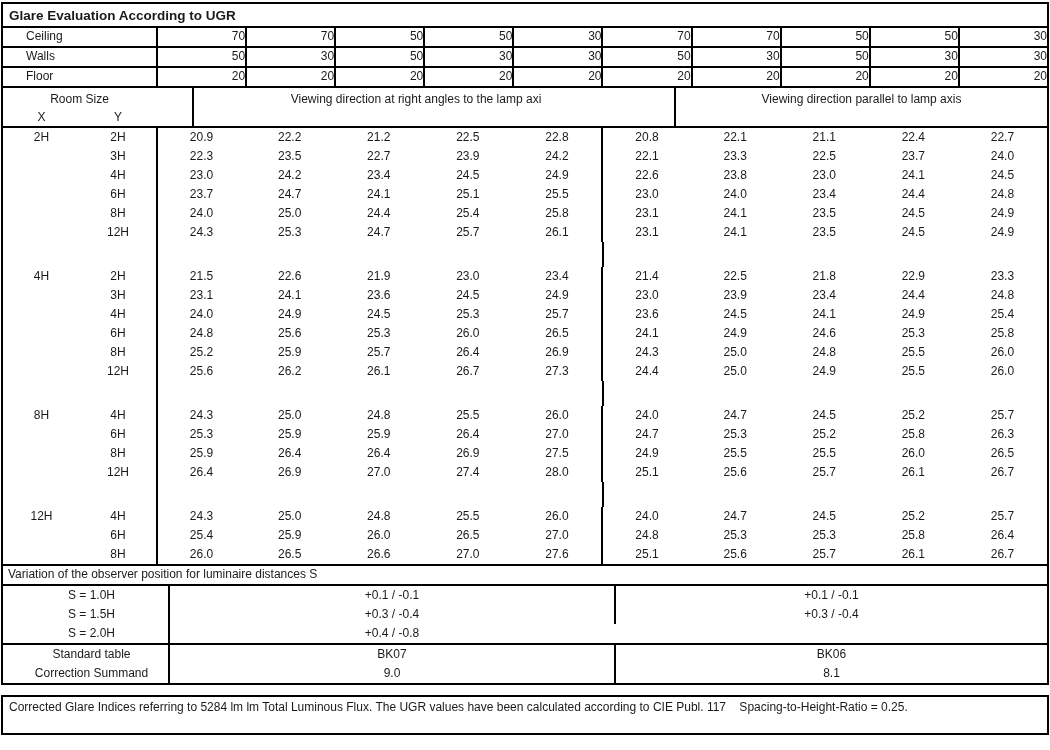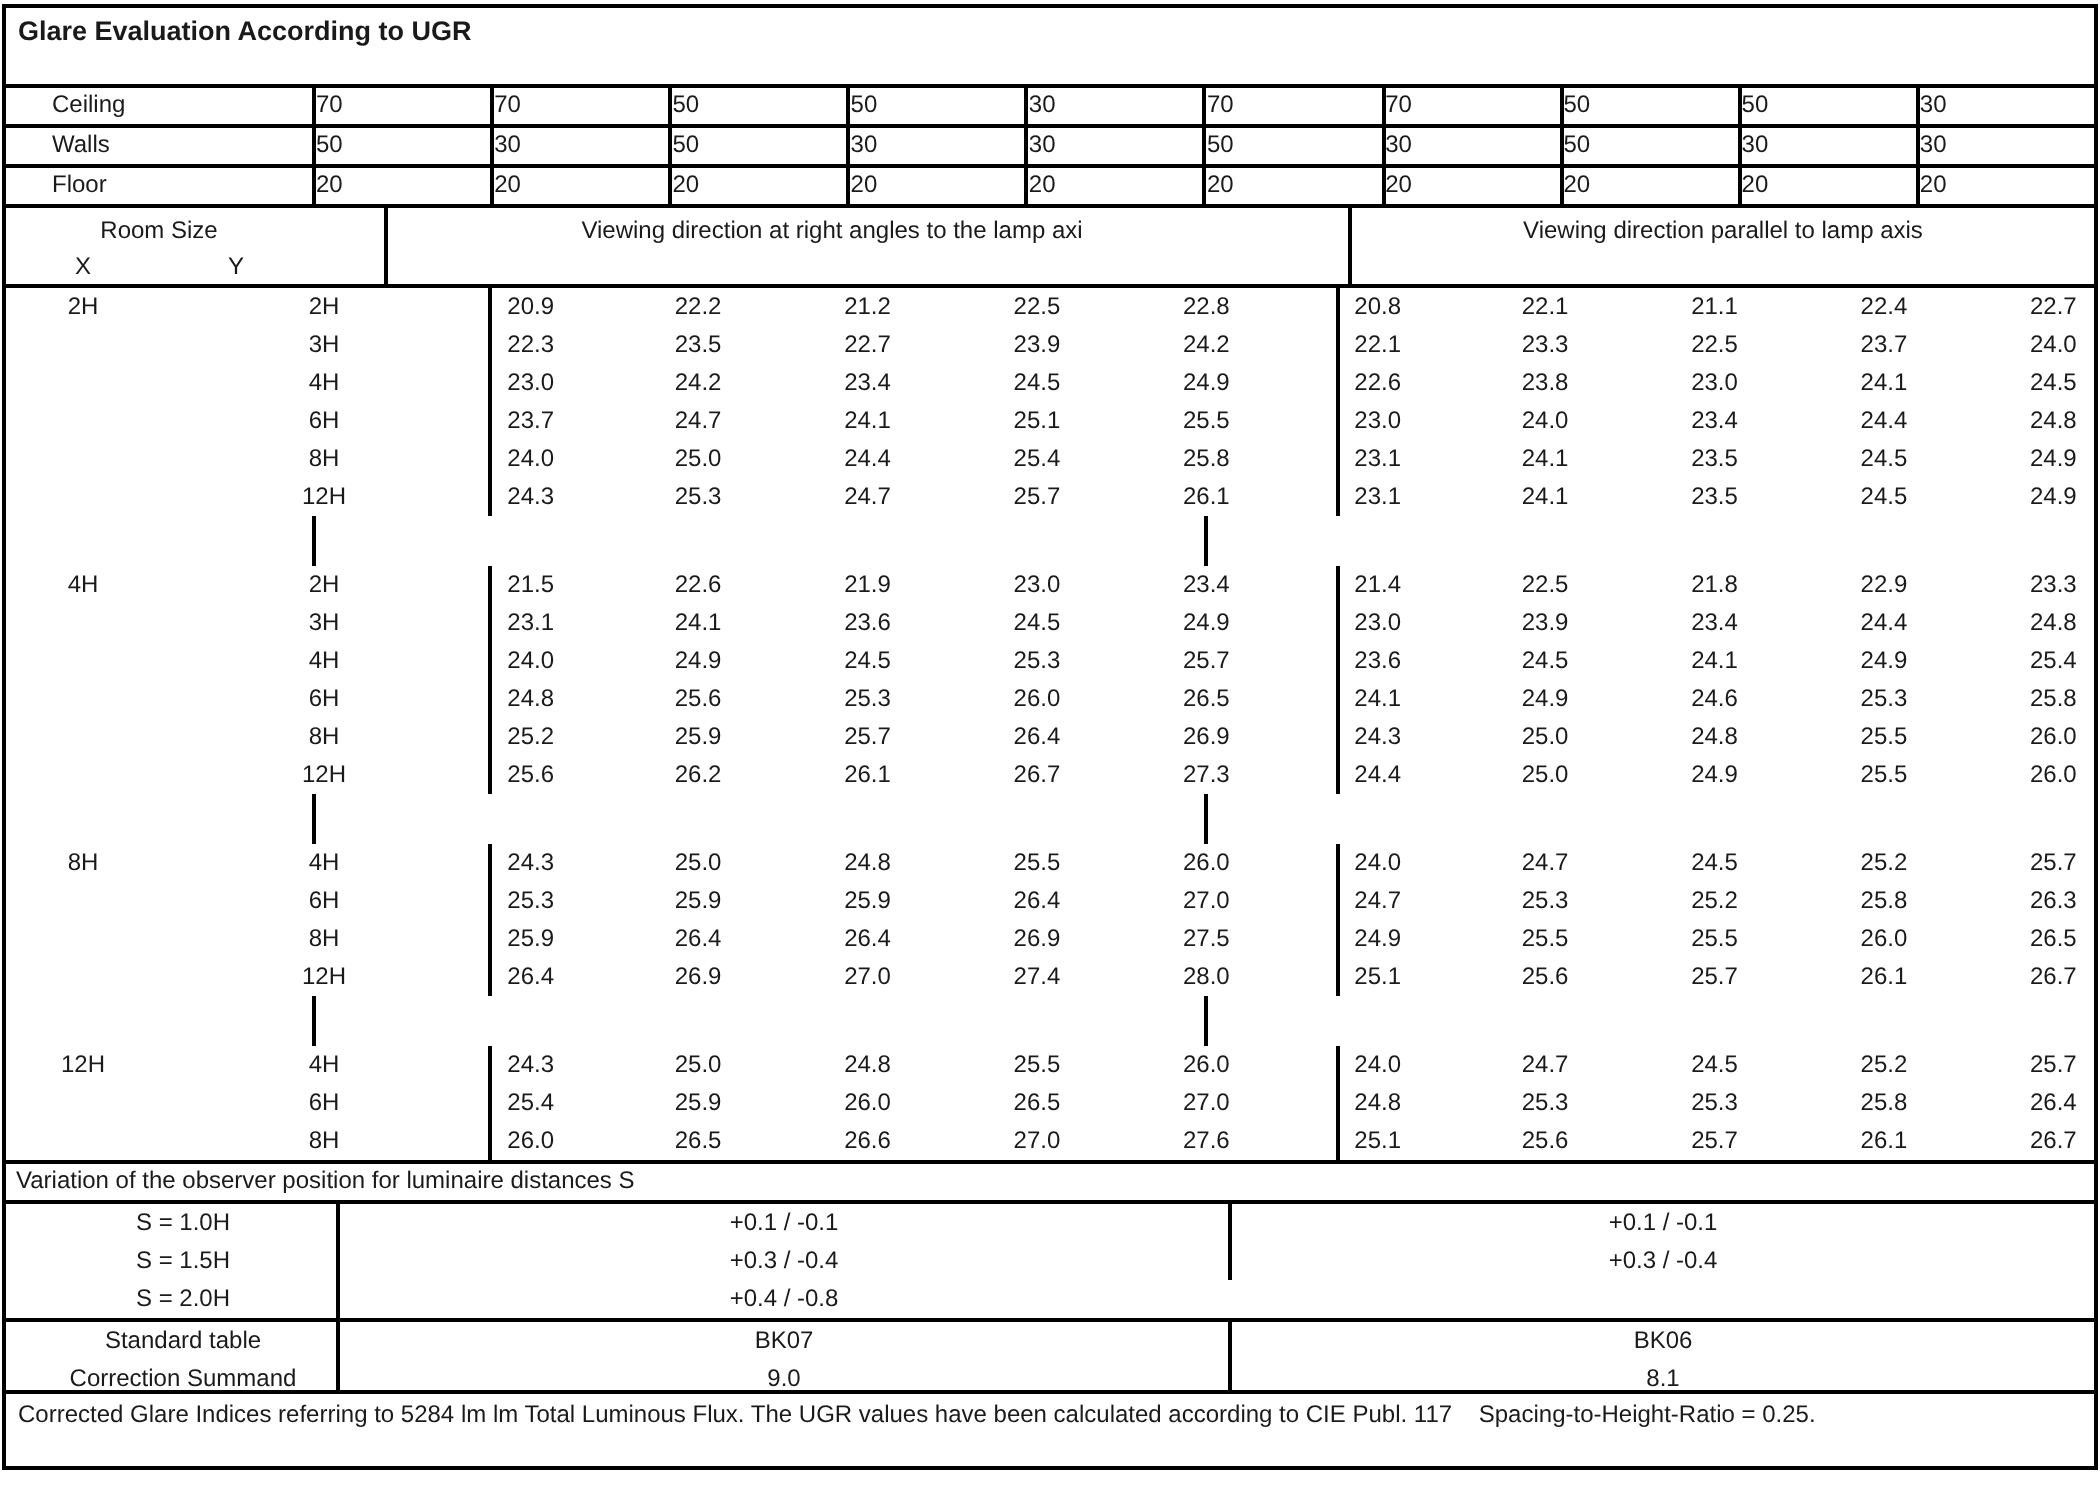--- a/index.html
+++ b/index.html
@@ -5,41 +5,41 @@
   * { margin:0; padding:0; box-sizing:border-box; }
   html,body { background:#fff; }
   body {
     width:1050px; height:750px; overflow:hidden;
     font-family:"Liberation Sans", sans-serif;
     color:#1a1a1a; font-size:12px;
   }
   .page { position:relative; width:1050px; height:750px; background:#fff; }
   .main { position:absolute; left:1px; top:2px; width:1048px; border:2px solid #000; background:#fff; }
   .title {
-    height:40px; line-height:23px; padding-left:6px;
+    height:24px; line-height:23px; padding-left:6px;
     font-weight:bold; font-size:13.5px; border-bottom:2px solid #000;
   }
   .grid12 { display:grid; grid-template-columns:77px 76px repeat(10,1fr); }
   .grid3  { display:grid; grid-template-columns:153px 446px auto; }
 
   
   .r-row { height:20px; border-bottom:2px solid #000; }
   .rl { grid-column:1 / span 2; padding-left:23px; line-height:17px; }
-  .rc { border-left:2px solid #000; text-align:left; line-height:17px; }
+  .rc { border-left:2px solid #000; text-align:right; line-height:17px; }
 
   
   .rs-head { height:40px; border-bottom:2px solid #000;gap:36px; }
   .rs-left { padding-top:3px; }
   .rs-title { text-align:center; height:18px; line-height:16px; }
   .rs-xy { display:grid; grid-template-columns:77px 76px; height:18px; line-height:16px; }
   .rs-xy span { text-align:center; }
   .rs-mid, .rs-right { border-left:2px solid #000; text-align:center; padding-top:3px; line-height:16px; }
 
   
-  .d-row { height:19px; line-height:19px;gap:44px; }
+  .d-row { height:19px; line-height:19px; }
   .d-spacer { height:25px; }
   .xc { text-align:center; }
   .yc { text-align:center; }
   .dc { text-align:center; }
   .bdiv { border-left:2px solid #000; }
   .span5a { grid-column:3 / span 5; border-left:2px solid #000; }
   .span5b { grid-column:8 / span 5; border-left:2px solid #000; }
 
   
   .var-row {

